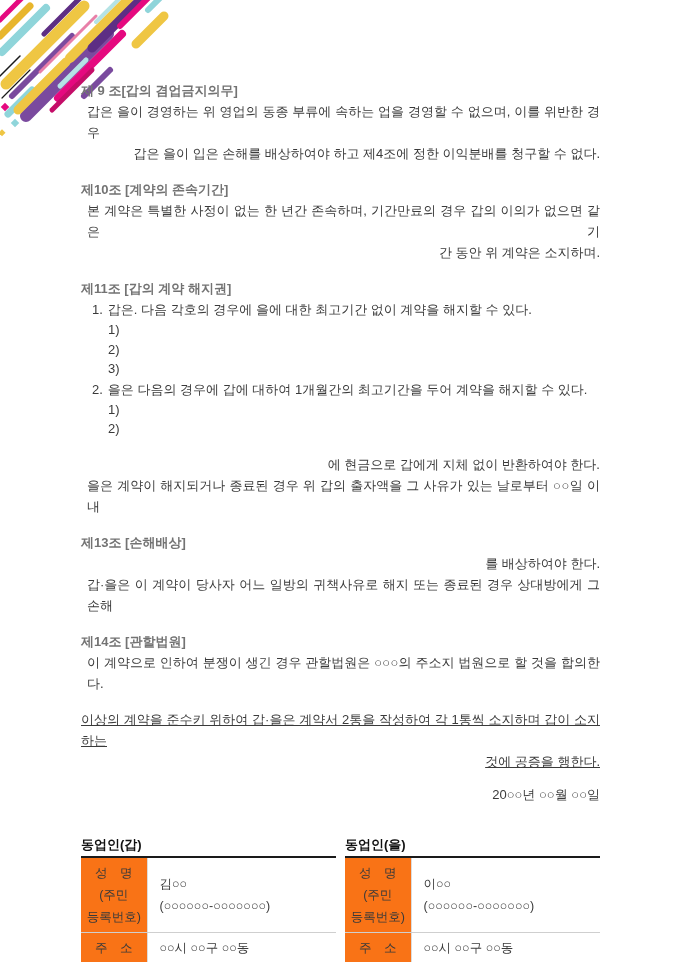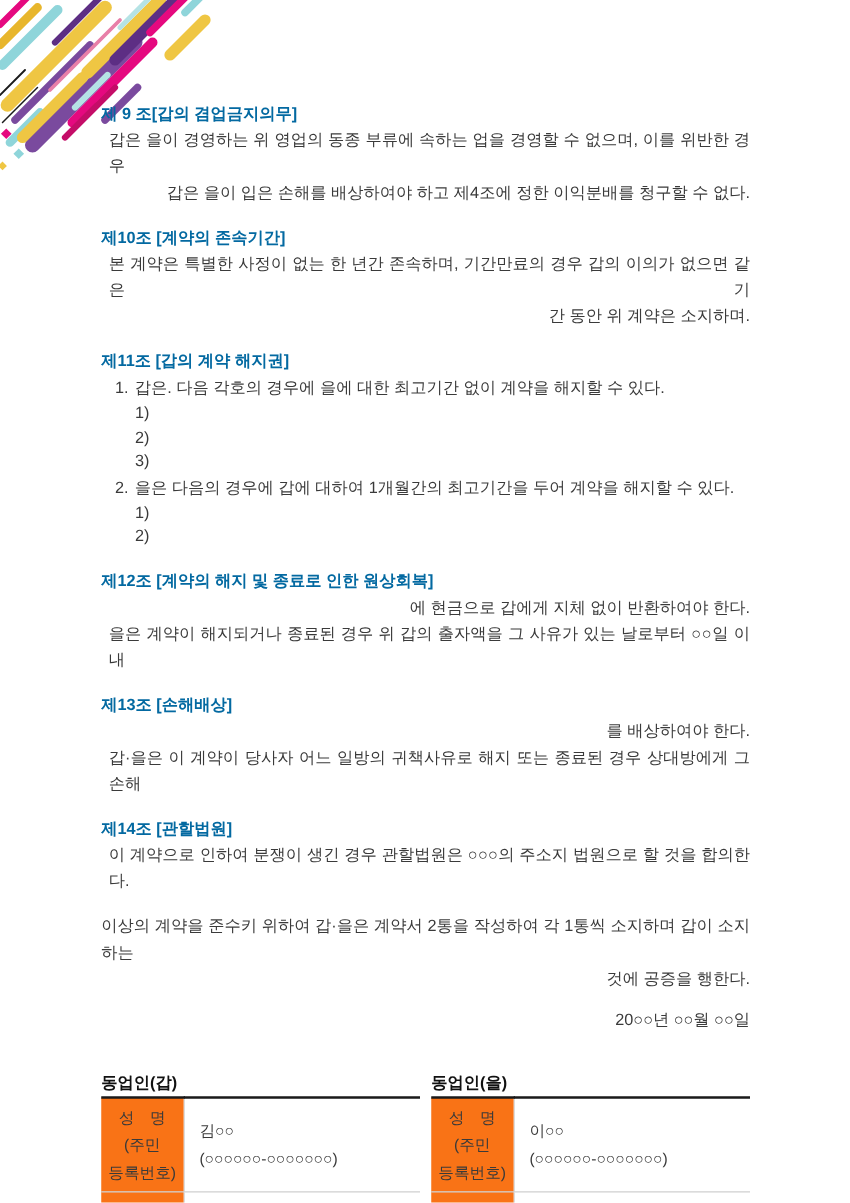--- a/index.html
+++ b/index.html
@@ -18,29 +18,29 @@
   .content {
     position: absolute;
     left: 81px; top: 80px;
     width: 519px;
     font-size: 13px;
     line-height: 21px;
   }
   .article { margin-bottom: 15px; }
   .article h3 {
     font-size: 13px; line-height: 21px;
-    font-weight: bold; color: #0369a1;
+    font-weight: bold; color: #737373;
   }
   .pbody { padding-left: 6px; }
   .jline { text-align: justify; text-align-last: justify; }
   .lastline { text-align: right; }
   .item { padding-left: 11px; }
   .item .marker { margin-right: 5px; }
   .sub { padding-left: 27px; line-height: 19.5px; }
-  .closing { margin-top: 5px; margin-bottom: 12px; }
+  .closing { margin-top: 5px; margin-bottom: 12px; text-decoration: underline; }
   .dateline {
     text-align: right;
     margin-bottom: 29px;
     color: #3a3a3a;
   }
   .sig-row { display: flex; gap: 9px; }
   .sig-block { width: 255px; }
   .sig-block .sig-title {
     font-weight: bold; color: #111;
     font-size: 13px; line-height: 21px;
@@ -131,21 +131,20 @@
     <p class="item"><span class="marker">1.</span><span>갑은. 다음 각호의 경우에 을에 대한 최고기간 없이 계약을 해지할 수 있다.</span></p>
     <p class="sub">1)</p>
     <p class="sub">2)</p>
     <p class="sub">3)</p>
     <p class="item"><span class="marker">2.</span><span>을은 다음의 경우에 갑에 대하여 1개월간의 최고기간을 두어 계약을 해지할 수 있다.</span></p>
     <p class="sub">1)</p>
     <p class="sub">2)</p>
   </section>
 
   <section class="article">
-    <h3>제12조 [계약의 해지 및 종료로 인한 원상회복]</h3>
     <p class="pbody lastline">에 현금으로 갑에게 지체 없이 반환하여야 한다.</p>
     <p class="pbody jline">을은 계약이 해지되거나 종료된 경우 위 갑의 출자액을 그 사유가 있는 날로부터 ○○일 이내</p>
   </section>
 
   <section class="article">
     <h3>제13조 [손해배상]</h3>
     <p class="pbody lastline">를 배상하여야 한다.</p>
     <p class="pbody jline">갑·을은 이 계약이 당사자 어느 일방의 귀책사유로 해지 또는 종료된 경우 상대방에게 그 손해</p>
   </section>
 

